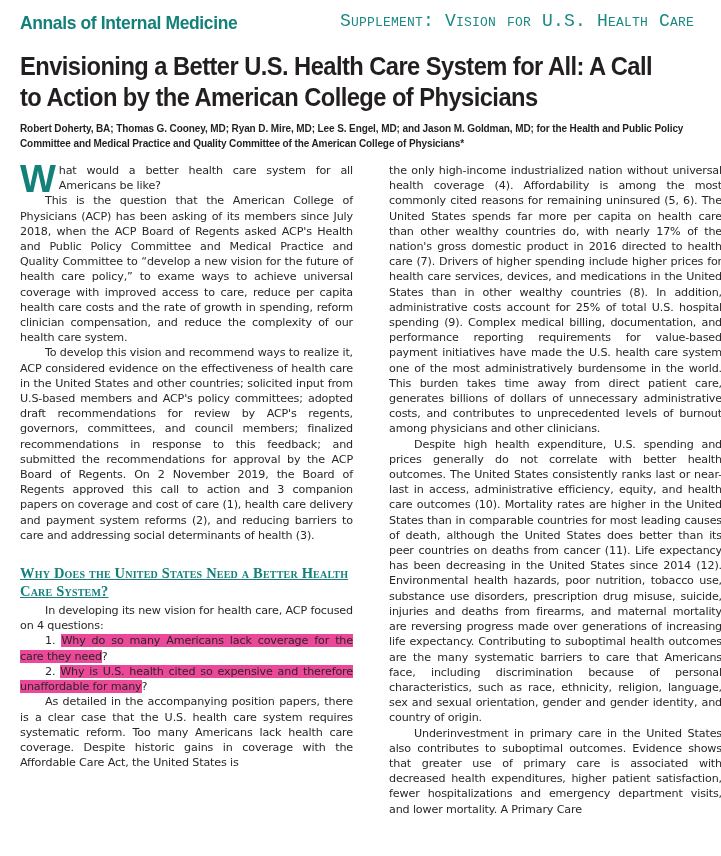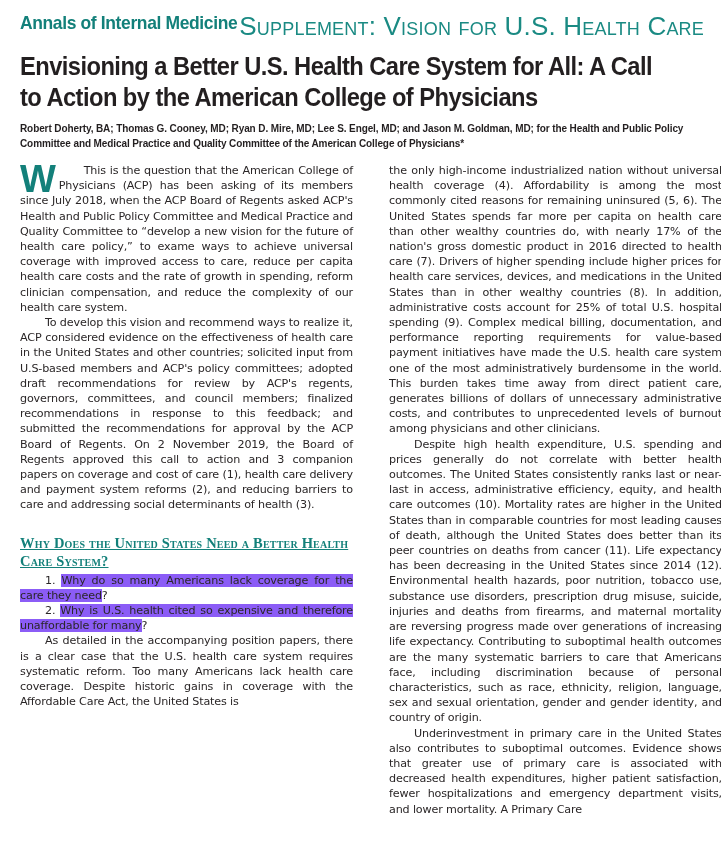--- a/index.html
+++ b/index.html
@@ -1,46 +1,47 @@
 <!DOCTYPE html>
 <html><head>
 <meta charset="utf-8">
 <style>
   html, body { margin: 0; padding: 0; background: #ffffff; }
   body { width: 721px; height: 856px; overflow: hidden; position: relative; color: #231f20; }
   .header { position: absolute; left: 20px; top: 12px; width: 684px; height: 30px; text-align: center; }
   .journal { position: absolute; left: 0; top: 0; font-family: "Liberation Sans", sans-serif; font-weight: bold; font-size: 19px; color: #13807a; letter-spacing: -0.4px; transform: scaleX(0.92); transform-origin: left top; white-space: nowrap; }
-  .supplement { position: absolute; right: 0; top: -1px; font-family: Liberation Sans, sans-serif; font-size: 26px; color: #1a8a83; font-variant: small-caps; white-space: nowrap; letter-spacing: 0.2px; }
+  .supplement { position: absolute; right: 10px; top: -1px; font-family: Liberation Mono, monospace; font-size: 18px; color: #1a8a83; font-variant: small-caps; white-space: nowrap; letter-spacing: 0.2px; }
   .title { position: absolute; left: 20px; top: 51px; width: 690px; font-family: "Liberation Sans", sans-serif; font-weight: bold; font-size: 25.5px; line-height: 31px; color: #231f20; letter-spacing: -0.6px; transform: scaleX(0.93); transform-origin: left top; }
   .authors { position: absolute; left: 20px; top: 121px; width: 690px; font-family: "Liberation Sans", sans-serif; font-weight: bold; font-size: 10px; line-height: 15px; color: #231f20; letter-spacing: -0.1px; }
   .col { position: absolute; top: 163px; width: 333px; font-family: "DejaVu Sans", sans-serif; font-size: 11.15px; line-height: 15.2px; color: #2a2627; text-align: justify; letter-spacing: -0.15px; }
   .col.left { left: 20px; }
   .col.right { left: 389px; }
   .col p { margin: 0; }
   .indent { text-indent: 25px; }
   .dropcap { float: left; font-family: "Liberation Sans", sans-serif; font-weight: bold; font-size: 38px; line-height: 28px; color: #13807a; margin: 2px 3px 0 0; height: 28px; }
   .section-head { font-family: "Liberation Serif", serif; font-weight: bold; font-size: 14.5px; line-height: 18px; color: #13807a; font-variant: small-caps; margin: 21px 0 3px 0 !important; text-align: left; letter-spacing: 0.2px; text-decoration: underline; }
-  .hl { background: #8b5cf6; }
+  .hl { background: #ec4899; }
 </style>
 </head>
 <body>
 
 <div class="header">
   <div class="journal">Annals of Internal Medicine</div>
   <div class="supplement">Supplement: Vision for U.S. Health Care</div>
 </div>
 
 <div class="title">Envisioning a Better U.S. Health Care System for All: A Call to Action by the American College of Physicians</div>
 <div class="authors">Robert Doherty, BA; Thomas G. Cooney, MD; Ryan D. Mire, MD; Lee S. Engel, MD; and Jason M. Goldman, MD; for the Health and Public Policy Committee and Medical Practice and Quality Committee of the American College of Physicians*</div>
 
 <div class="col left">
-  <p><span class="dropcap">W</span></p>
+  <p><span class="dropcap">W</span><span>hat would a better health care system for all Americans be like?</span></p>
   <p class="indent">This is the question that the American College of Physicians (ACP) has been asking of its members since July 2018, when the ACP Board of Regents asked ACP's Health and Public Policy Committee and Medical Practice and Quality Committee to “develop a new vision for the future of health care policy,” to exame ways to achieve universal coverage with improved access to care, reduce per capita health care costs and the rate of growth in spending, reform clinician compensation, and reduce the complexity of our health care system.</p>
   <p class="indent">To develop this vision and recommend ways to realize it, ACP considered evidence on the effectiveness of health care in the United States and other countries; solicited input from U.S-based members and ACP's policy committees; adopted draft recommendations for review by ACP's regents, governors, committees, and council members; finalized recommendations in response to this feedback; and submitted the recommendations for approval by the ACP Board of Regents. On 2 November 2019, the Board of Regents approved this call to action and 3 companion papers on coverage and cost of care (1), health care delivery and payment system reforms (2), and reducing barriers to care and addressing social determinants of health (3).</p>
   <p class="section-head">Why Does the United States Need a Better Health Care System?</p>
+  <p class="indent">In developing its new vision for health care, ACP focused on 4 questions:</p>
   <p class="indent"><span>1.</span> <span class="hl">Why do so many Americans lack coverage for the care they need</span><span>?</span></p>
   <p class="indent"><span>2.</span> <span class="hl">Why is U.S. health cited so expensive and therefore unaffordable for many</span><span>?</span></p>
   <p class="indent">As detailed in the accompanying position papers, there is a clear case that the U.S. health care system requires systematic reform. Too many Americans lack health care coverage. Despite historic gains in coverage with the Affordable Care Act, the United States is</p>
 </div>
 
 <div class="col right">
   <p>the only high-income industrialized nation without universal health coverage (4). Affordability is among the most commonly cited reasons for remaining uninsured (5, 6). The United States spends far more per capita on health care than other wealthy countries do, with nearly 17% of the nation's gross domestic product in 2016 directed to health care (7). Drivers of higher spending include higher prices for health care services, devices, and medications in the United States than in other wealthy countries (8). In addition, administrative costs account for 25% of total U.S. hospital spending (9). Complex medical billing, documentation, and performance reporting requirements for value-based payment initiatives have made the U.S. health care system one of the most administratively burdensome in the world. This burden takes time away from direct patient care, generates billions of dollars of unnecessary administrative costs, and contributes to unprecedented levels of burnout among physicians and other clinicians.</p>
   <p class="indent">Despite high health expenditure, U.S. spending and prices generally do not correlate with better health outcomes. The United States consistently ranks last or near-last in access, administrative efficiency, equity, and health care outcomes (10). Mortality rates are higher in the United States than in comparable countries for most leading causes of death, although the United States does better than its peer countries on deaths from cancer (11). Life expectancy has been decreasing in the United States since 2014 (12). Environmental health hazards, poor nutrition, tobacco use, substance use disorders, prescription drug misuse, suicide, injuries and deaths from firearms, and maternal mortality are reversing progress made over generations of increasing life expectancy. Contributing to suboptimal health outcomes are the many systematic barriers to care that Americans face, including discrimination because of personal characteristics, such as race, ethnicity, religion, language, sex and sexual orientation, gender and gender identity, and country of origin.</p>
   <p class="indent">Underinvestment in primary care in the United States also contributes to suboptimal outcomes. Evidence shows that greater use of primary care is associated with decreased health expenditures, higher patient satisfaction, fewer hospitalizations and emergency department visits, and lower mortality. A Primary Care</p>
 </div>

